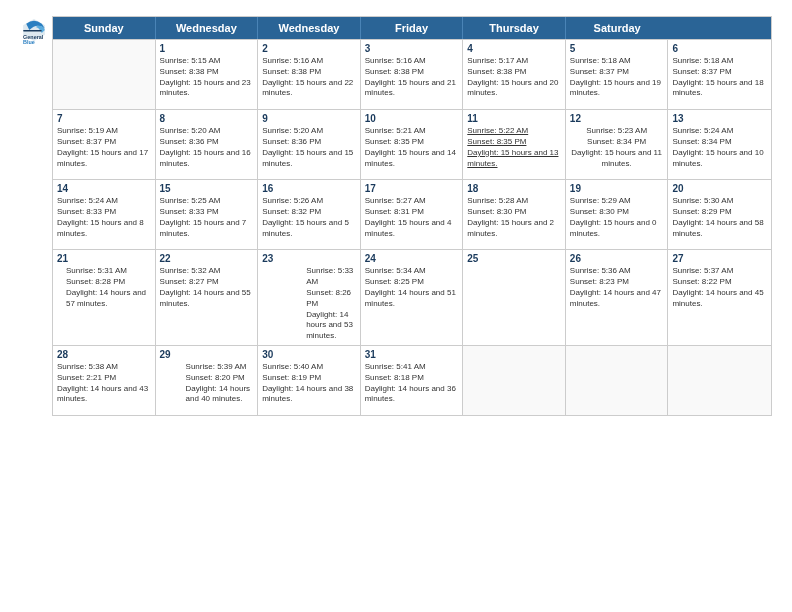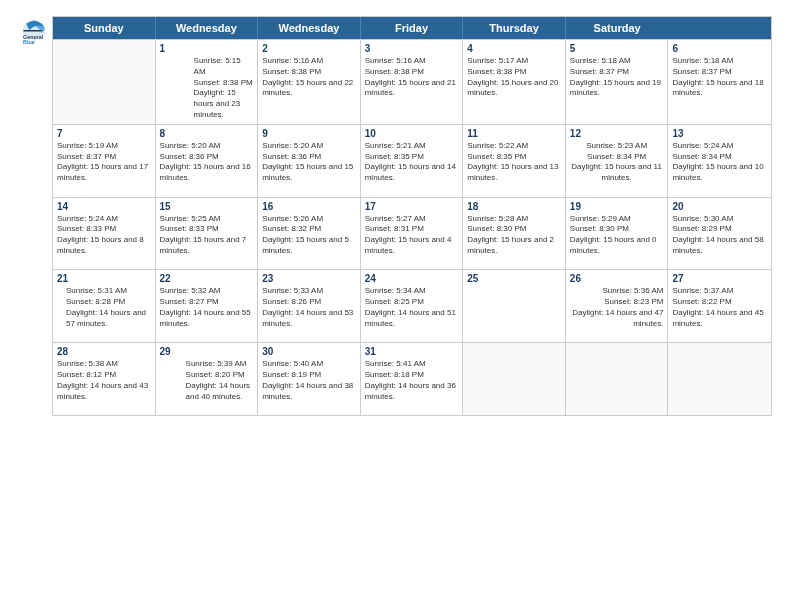--- a/index.html
+++ b/index.html
@@ -138,21 +138,21 @@
         <div class="cal-header-cell">Wednesday</div>
         <div class="cal-header-cell">Friday</div>
         <div class="cal-header-cell">Thursday</div>
         <div class="cal-header-cell">Saturday</div>
       </div>
     <div class="cal-body">
     <div class="cal-row">
           <div class="cal-cell empty"></div>
           <div class="cal-cell">
             <span class="day-num">1</span>
-            <div class="cell-text" style="white-space: pre-line; margin-left: 34px;">Sunrise: 5:15 AM
+            <div class="cell-text" style="white-space: pre-line;">Sunrise: 5:15 AM
 Sunset: 8:38 PM
 Daylight: 15 hours and 23 minutes.</div>
           </div>
           <div class="cal-cell">
             <span class="day-num">2</span>
             <div class="cell-text" style="white-space: pre-line;">Sunrise: 5:16 AM
 Sunset: 8:38 PM
 Daylight: 15 hours and 22 minutes.</div>
           </div>
           <div class="cal-cell">
@@ -200,21 +200,21 @@
 Daylight: 15 hours and 15 minutes.</div>
           </div>
           <div class="cal-cell">
             <span class="day-num">10</span>
             <div class="cell-text" style="white-space: pre-line;">Sunrise: 5:21 AM
 Sunset: 8:35 PM
 Daylight: 15 hours and 14 minutes.</div>
           </div>
           <div class="cal-cell">
             <span class="day-num">11</span>
-            <div class="cell-text" style="white-space: pre-line;">Sunrise: 5:22 AM
+            <div class="cell-text" style="white-space: pre-line; text-decoration: underline;">Sunrise: 5:22 AM
 Sunset: 8:35 PM
 Daylight: 15 hours and 13 minutes.</div>
           </div>
           <div class="cal-cell">
             <span class="day-num">12</span>
             <div class="cell-text" style="white-space: pre-line; text-align: center;">Sunrise: 5:23 AM
 Sunset: 8:34 PM
 Daylight: 15 hours and 11 minutes.</div>
           </div>
           <div class="cal-cell">
@@ -276,51 +276,51 @@
 Daylight: 14 hours and 57 minutes.</div>
           </div>
           <div class="cal-cell">
             <span class="day-num">22</span>
             <div class="cell-text" style="white-space: pre-line;">Sunrise: 5:32 AM
 Sunset: 8:27 PM
 Daylight: 14 hours and 55 minutes.</div>
           </div>
           <div class="cal-cell">
             <span class="day-num">23</span>
-            <div class="cell-text" style="white-space: pre-line;">Sunrise: 5:33 AM
+            <div class="cell-text" style="white-space: pre-line; margin-left: 44px;">Sunrise: 5:33 AM
 Sunset: 8:26 PM
 Daylight: 14 hours and 53 minutes.</div>
           </div>
           <div class="cal-cell">
             <span class="day-num">24</span>
             <div class="cell-text" style="white-space: pre-line;">Sunrise: 5:34 AM
 Sunset: 8:25 PM
 Daylight: 14 hours and 51 minutes.</div>
           </div>
           <div class="cal-cell">
             <span class="day-num">25</span>
           </div>
           <div class="cal-cell">
             <span class="day-num">26</span>
-            <div class="cell-text" style="white-space: pre-line; text-align: right;">Sunrise: 5:36 AM
+            <div class="cell-text" style="white-space: pre-line;">Sunrise: 5:36 AM
 Sunset: 8:23 PM
 Daylight: 14 hours and 47 minutes.</div>
           </div>
           <div class="cal-cell">
             <span class="day-num">27</span>
             <div class="cell-text" style="white-space: pre-line;">Sunrise: 5:37 AM
 Sunset: 8:22 PM
 Daylight: 14 hours and 45 minutes.</div>
           </div>
         </div>
         <div class="cal-row">
           <div class="cal-cell">
             <span class="day-num">28</span>
             <div class="cell-text" style="white-space: pre-line;">Sunrise: 5:38 AM
-Sunset: 8:12 PM
+Sunset: 2:21 PM
 Daylight: 14 hours and 43 minutes.</div>
           </div>
           <div class="cal-cell">
             <span class="day-num">29</span>
             <div class="cell-text" style="white-space: pre-line; margin-left: 26px;">Sunrise: 5:39 AM
 Sunset: 8:20 PM
 Daylight: 14 hours and 40 minutes.</div>
           </div>
           <div class="cal-cell">
             <span class="day-num">30</span>

